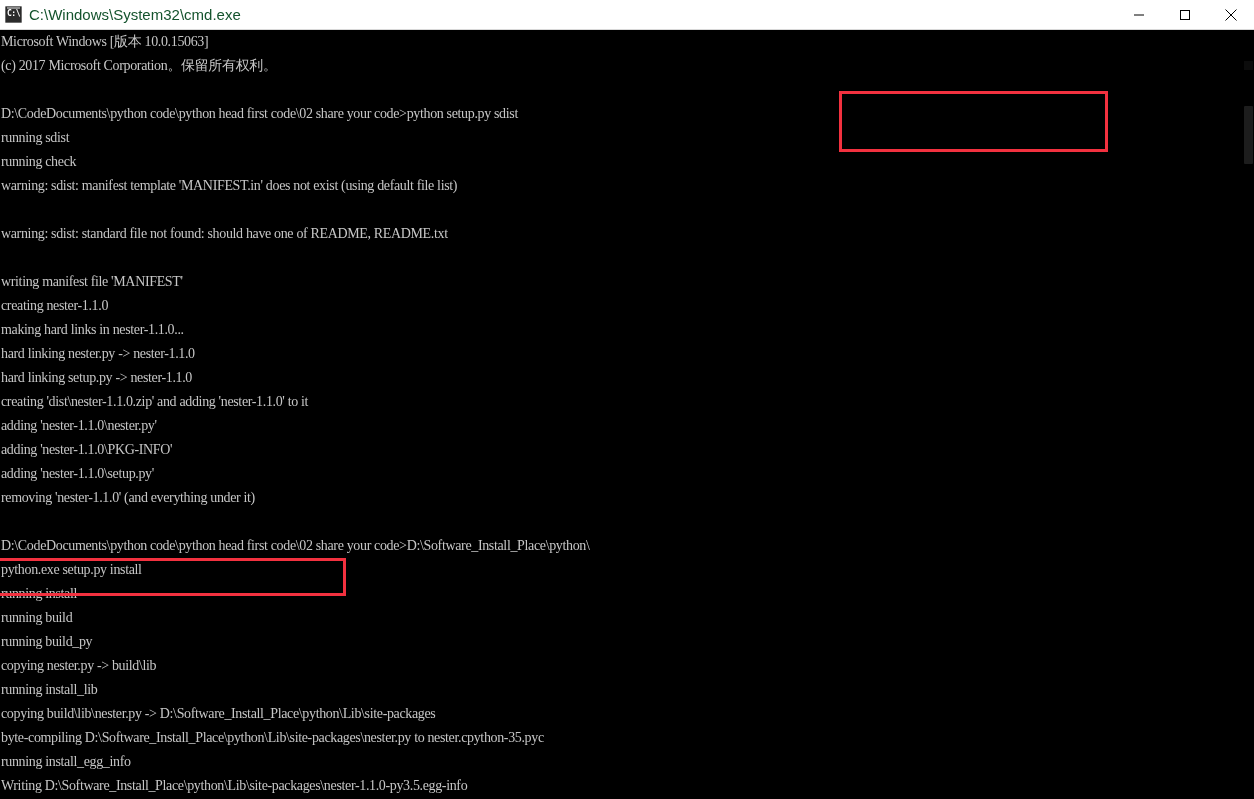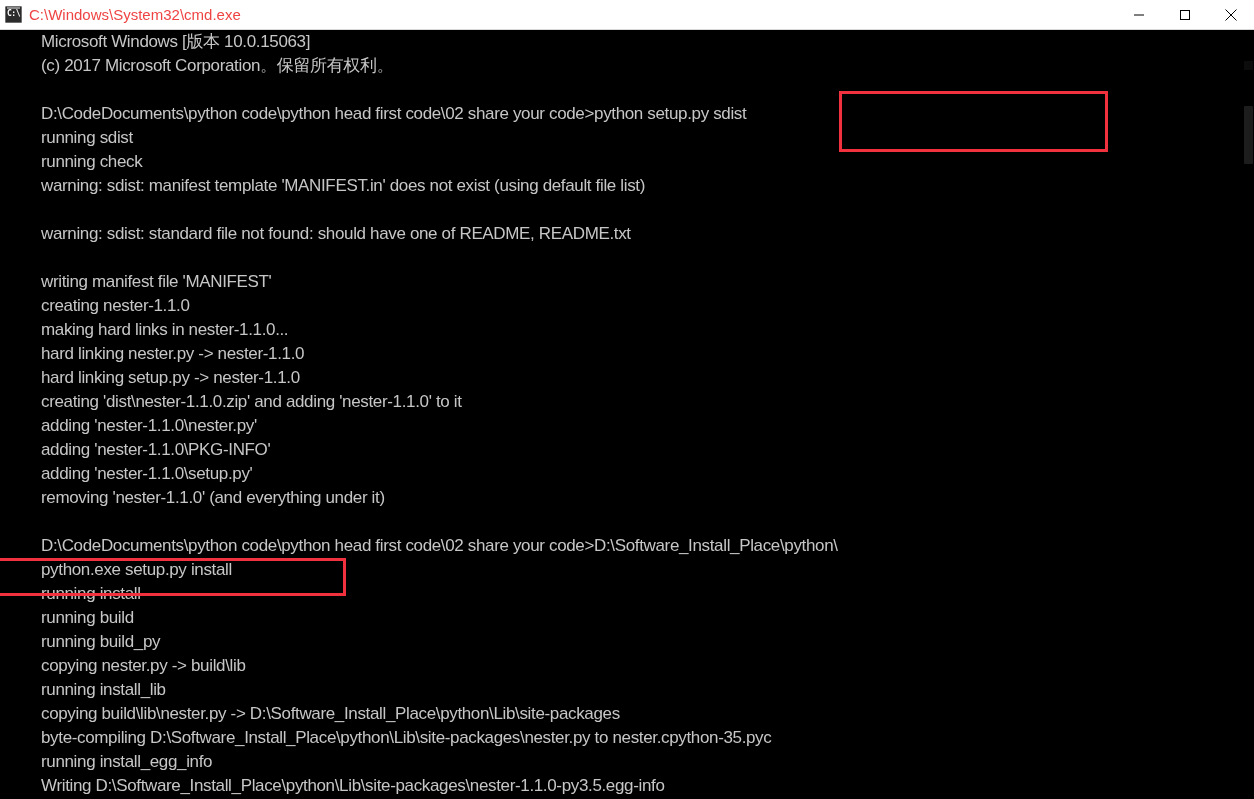--- a/index.html
+++ b/index.html
@@ -61,21 +61,21 @@
     font-family: "DejaVu Sans Mono", "Liberation Mono", monospace;
     font-size: 8px;
     line-height: 10px;
     color: #ffffff;
     letter-spacing: -0.5px;
     font-weight: bold;
   }
   .title-text {
     font-family: "Liberation Sans", sans-serif;
     font-size: 15px;
-    color: #ef4444;
+    color: #14532d;
     white-space: nowrap;
     letter-spacing: 0px;
   }
   .winbuttons {
     position: absolute;
     right: 0;
     top: 0;
     height: 29px;
     display: flex;
   }
@@ -99,28 +99,27 @@
     overflow: hidden;
   }
   .lines {
     position: absolute;
     left: 0;
     top: 0;
     padding-left: 1px;
     white-space: pre;
   }
   .line {
-    font-family: Liberation Sans, sans-serif;
-    font-size: 17px;
+    font-family: Liberation Serif, serif;
+    font-size: 14px;
     line-height: 24px;
     height: 24px;
     color: #c6c6c6;
     white-space: pre;
     letter-spacing: -0.35px;
-    padding-left: 40px;
   }
   .line.blank { color: transparent; }
   
   .redbox {
     position: absolute;
     border: 3px solid #f2313f;
     box-sizing: border-box;
     pointer-events: none;
   }
   

